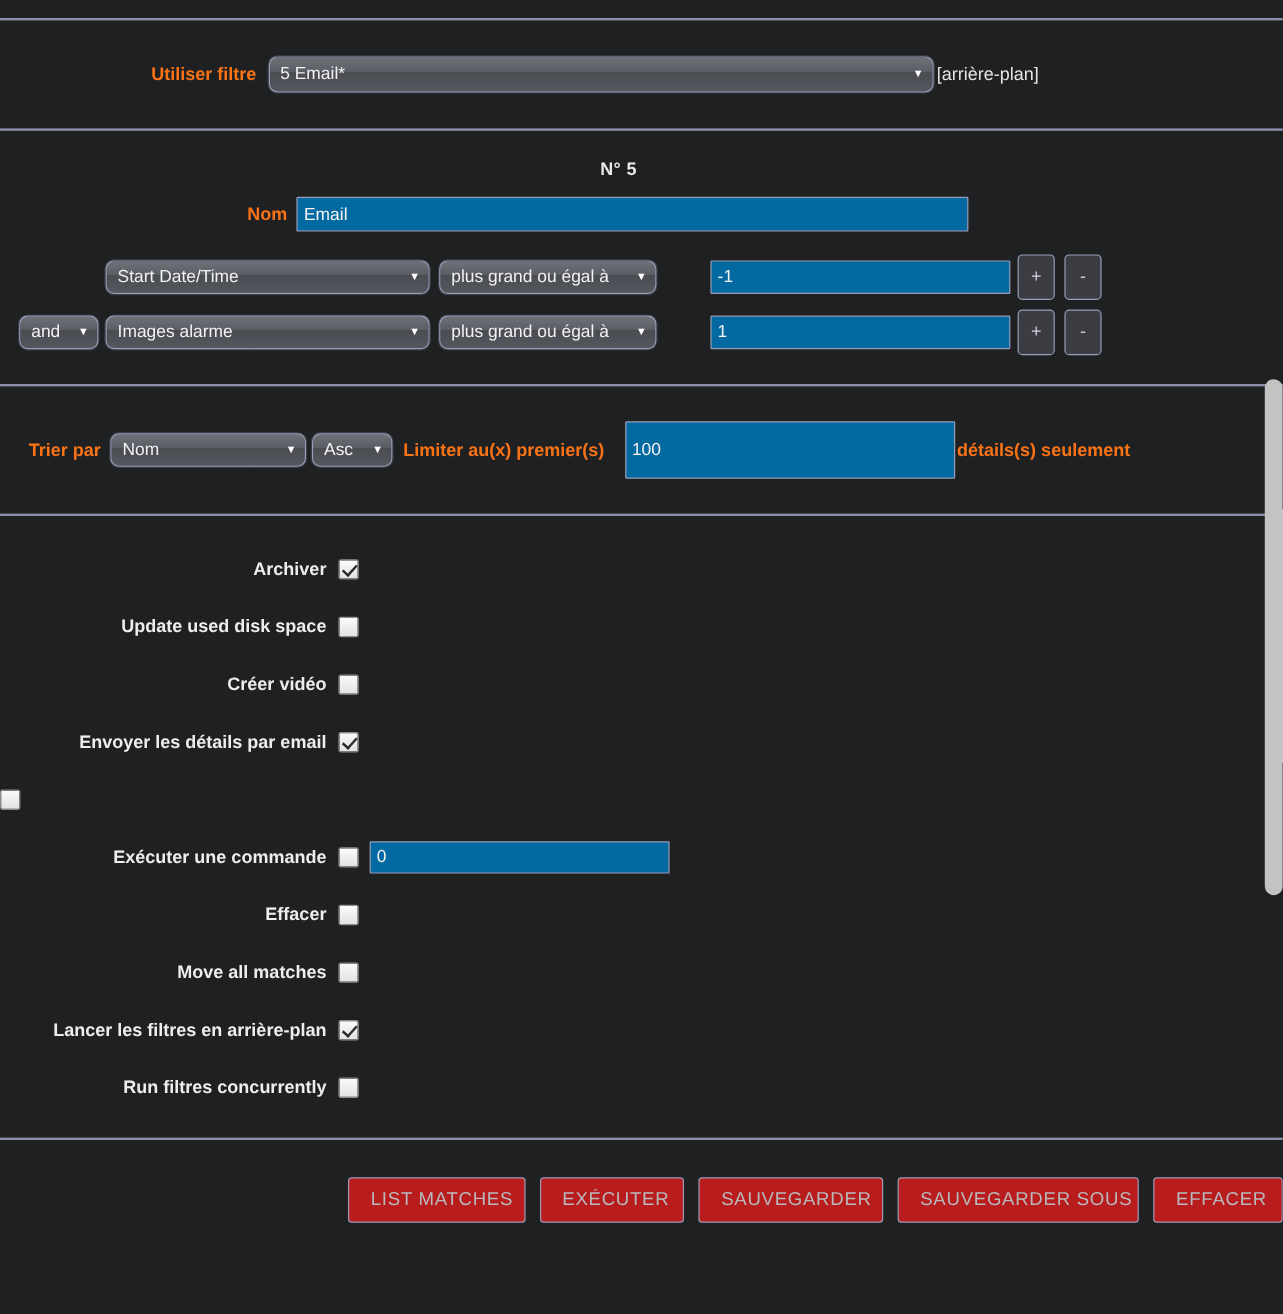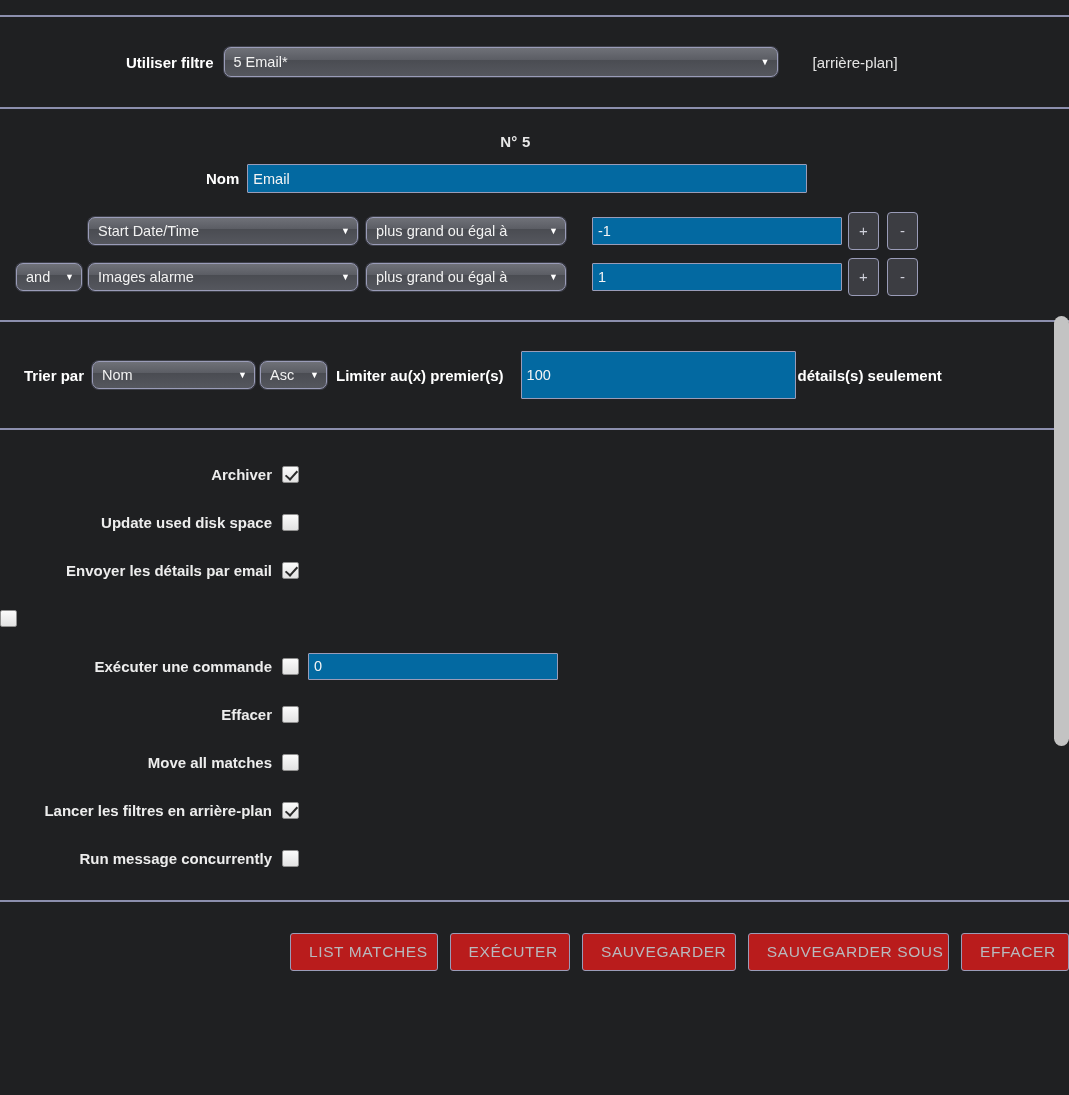--- a/index.html
+++ b/index.html
@@ -31,21 +31,21 @@
   
   .filter-row {
     display: flex;
     align-items: center;
     height: 90px;
     padding-left: 126px;
   }
   .lbl-bold {
     font-weight: bold;
     font-size: 15px;
-    color: #ffffff;
+    color: #f97316;
     white-space: nowrap;
   }
 
   
   .fsel {
     position: relative;
     display: inline-flex;
     align-items: center;
     height: 28px;
     border-radius: 7px;
@@ -64,31 +64,30 @@
     position: absolute;
     right: 7px;
     top: 50%;
     transform: translateY(-50%);
     font-size: 9px;
     color: #ffffff;
     line-height: 1;
   }
   .fsel.wide-filter { width: 554px; height: 30px; font-size: 14.5px; }
   .fsel.w-field     { width: 270px; }
-  .fsel.w-op        { width: 200px; }
+  .fsel.w-op        { width: 181px; }
   .fsel.w-and       { width: 66px; padding-right: 20px; }
   .fsel.w-sortfield { width: 163px; }
   .fsel.w-sortdir   { width: 67px; }
 
   .bracket-note {
     font-size: 15px;
     color: #e4e4e4;
     margin-left: 3px;
     white-space: nowrap;
-    padding-left: 32px;
   }
 
   
   .tinput {
     background: #0369a1;
     border: 1px solid #9a9cb8;
     color: #f4f4f4;
     font-size: 14.5px;
     font-family: "Liberation Sans", sans-serif;
     height: 28px;
@@ -334,20 +333,24 @@
     <div class="cb-row">
       <span class="cb-label">Archiver</span>
       <span class="cbox checked"></span>
     </div>
 
     <div class="cb-row">
       <span class="cb-label">Update used disk space</span>
       <span class="cbox"></span>
     </div>
 
+    <div class="cb-row">
+      <span class="cb-label">Créer vidéo</span>
+      <span class="cbox"></span>
+    </div>
 
     <div class="cb-row">
       <span class="cb-label">Envoyer les détails par email</span>
       <span class="cbox checked"></span>
     </div>
 
     <div class="cb-row">
       <span class="cbox"></span>
     </div>
 
@@ -366,21 +369,21 @@
       <span class="cb-label">Move all matches</span>
       <span class="cbox"></span>
     </div>
 
     <div class="cb-row">
       <span class="cb-label">Lancer les filtres en arrière-plan</span>
       <span class="cbox checked"></span>
     </div>
 
     <div class="cb-row">
-      <span class="cb-label">Run message concurrently</span>
+      <span class="cb-label">Run filtres concurrently</span>
       <span class="cbox"></span>
     </div>
   </div>
 
   <div class="sep"></div>
 
   <div class="btn-bar">
     <div class="abtn">LIST MATCHES</div>
     <div class="abtn">EXÉCUTER</div>
     <div class="abtn">SAUVEGARDER</div>

